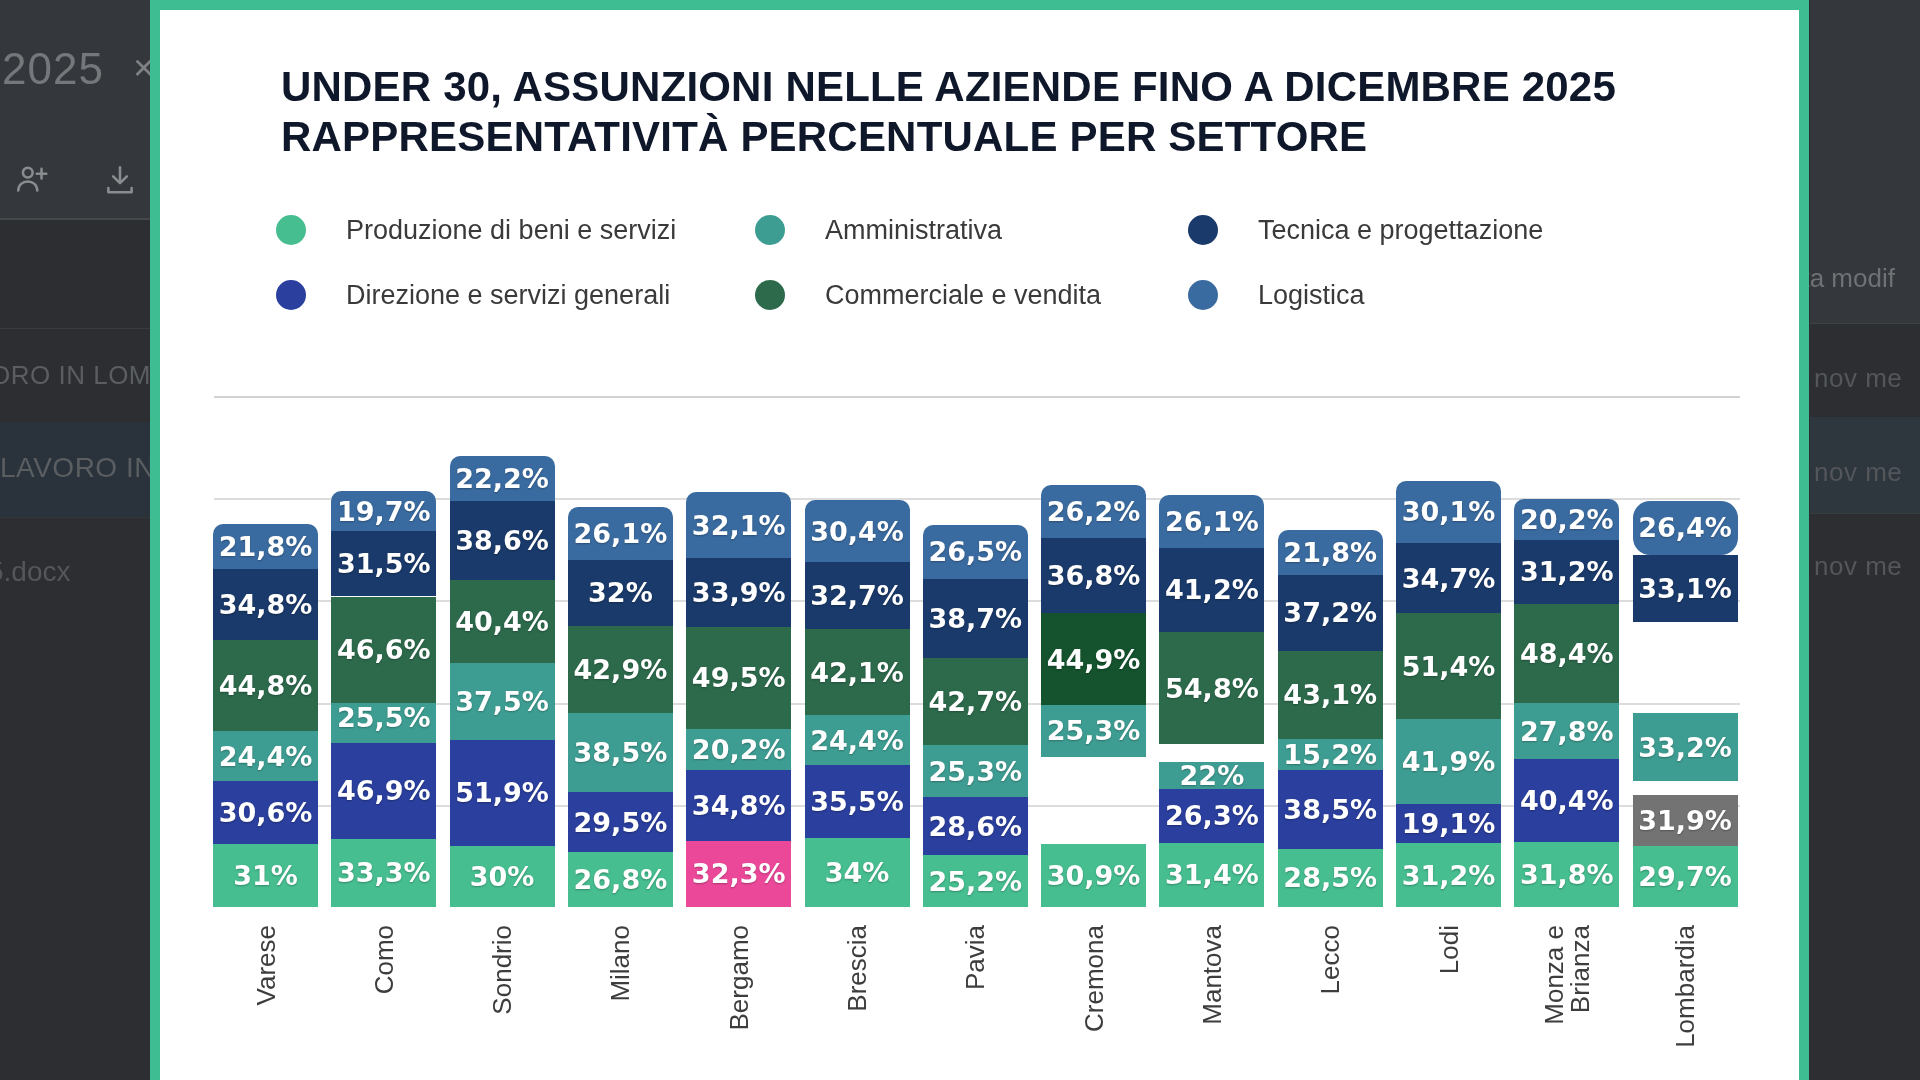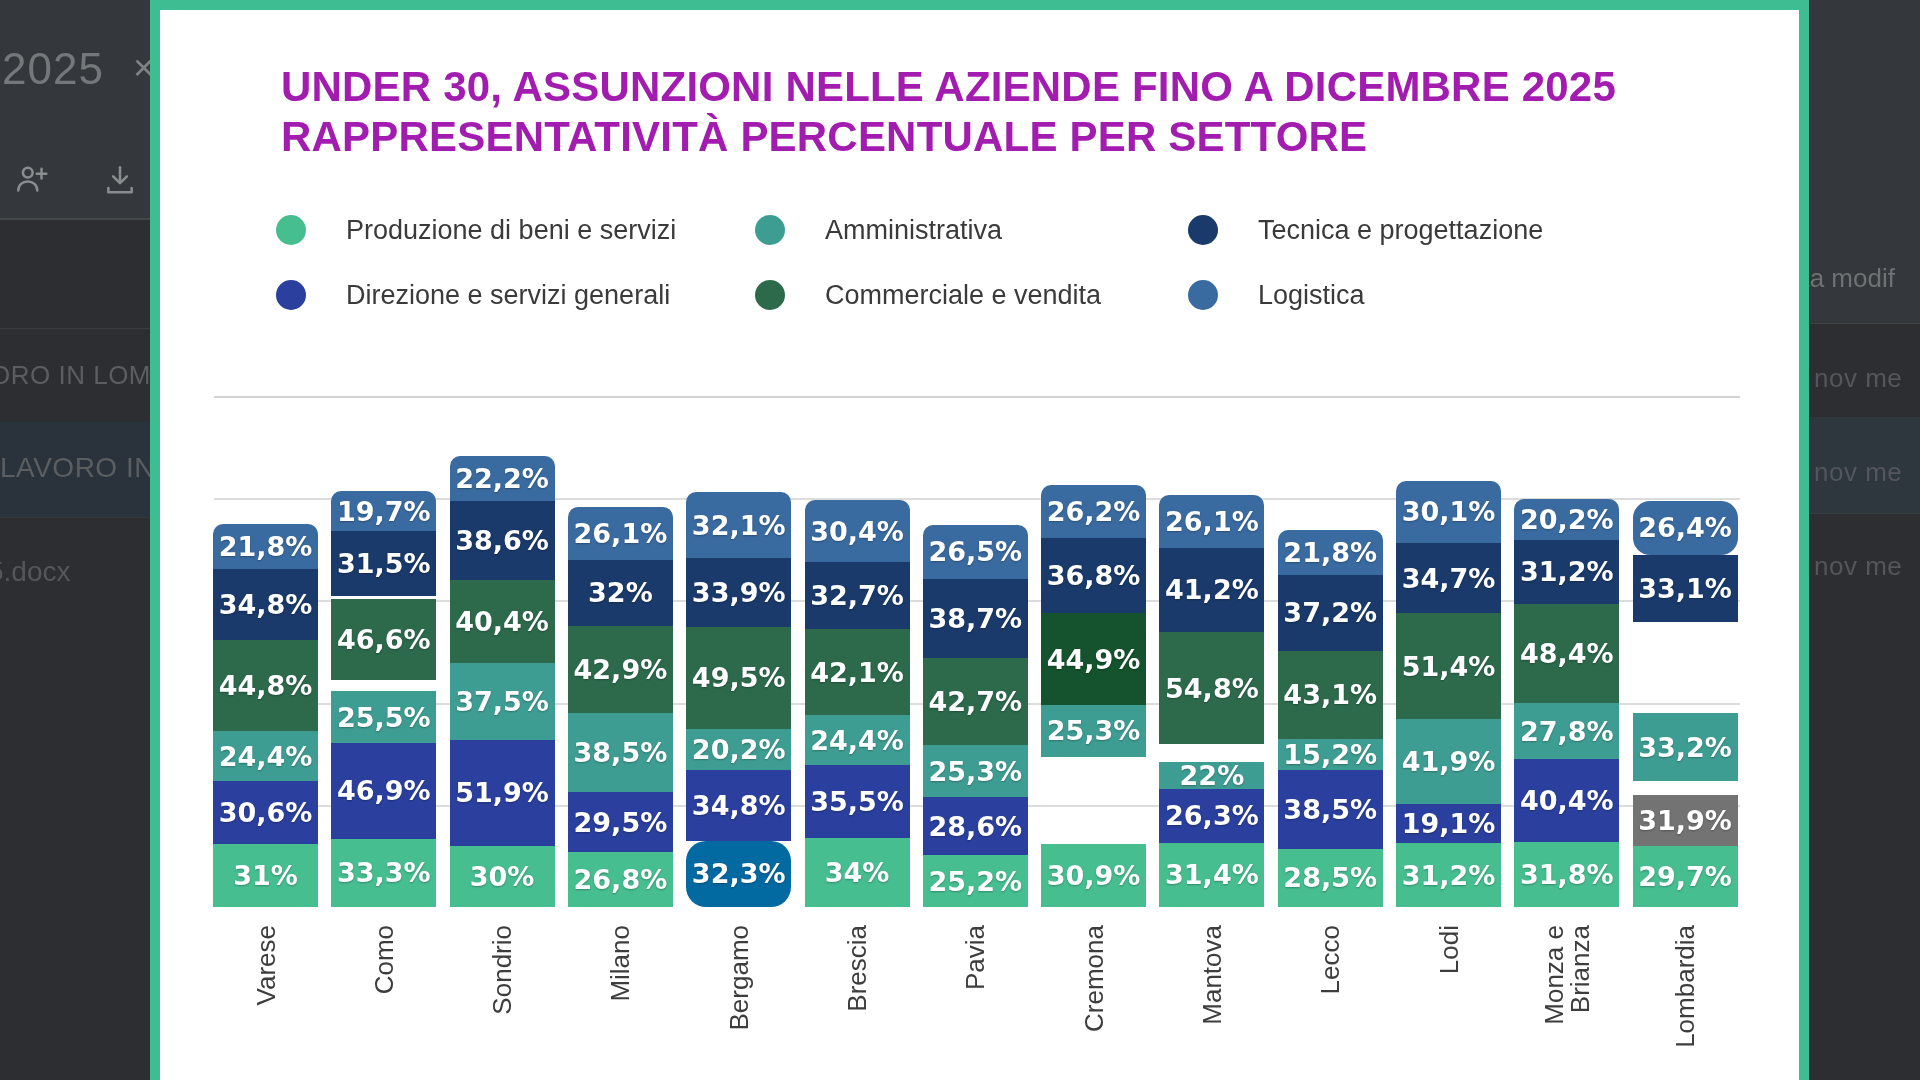--- a/index.html
+++ b/index.html
@@ -18,21 +18,21 @@
   .divider.faint{height:1px;background:#3a3d40;}
   .row-hl-left{left:0;top:422px;width:150px;height:95px;background:#2a333c;}
   .row-hl-right{left:1810px;top:417px;width:110px;height:96px;background:#2e363e;}
   .bg-row-text{font-size:26px;color:#5b5e61;letter-spacing:0.5px;}
   .bg-row-text.dim{color:#53565a;}
   
   #modal{position:absolute;z-index:5;left:150px;top:0;width:1639px;height:1070px;
          background:#ffffff;border:10px solid #3ebd92;border-bottom:none;}
   #modal-inner{position:relative;width:100%;height:100%;}
   .title{position:absolute;left:121px;top:52px;font-size:42px;line-height:50px;font-weight:bold;
-         color:#a21caf;letter-spacing:0.2px;white-space:nowrap;}
+         color:#0f172a;letter-spacing:0.2px;white-space:nowrap;}
   
   .legend-item{position:absolute;display:flex;align-items:center;height:32px;}
   .legend-dot{width:30px;height:30px;border-radius:50%;margin-right:40px;flex:none;}
   .legend-label{font-size:27px;color:#3a3a3a;white-space:nowrap;}
   
   #plot{position:absolute;left:0;top:0;width:100%;height:100%;}
   .gridline{position:absolute;left:54px;width:1526px;height:2px;background:#dcdcdc;}
   .gridline.top{background:#d2d2d2;}
   .bar{position:absolute;width:105px;border-radius:10px 10px 0 0;overflow:hidden;}
   .seg{position:absolute;left:0;width:100%;display:flex;align-items:center;justify-content:center;}
@@ -153,21 +153,21 @@
           <div class="bar" style="left: 171.3px; top: 481.046px; height: 415.954px;">
             <div class="seg" style="bottom: 0px; height: 68.0652px; background: rgb(70, 190, 144);">
               <span class="seg-label">33,3%</span>
             </div>
             <div class="seg" style="bottom: 68.0652px; height: 95.8636px; background: rgb(43, 63, 158);">
               <span class="seg-label">46,9%</span>
             </div>
             <div class="seg" style="bottom: 163.929px; height: 52.122px; background: rgb(62, 157, 146);">
               <span class="seg-label">25,5%</span>
             </div>
-            <div class="seg" style="bottom: 227px; height: 81px; background: rgb(45, 106, 76);">
+            <div class="seg" style="bottom: 204px; height: 106px; background: rgb(45, 106, 76);">
               <span class="seg-label">46,6%</span>
             </div>
             <div class="seg" style="bottom: 311.301px; height: 64.386px; background: rgb(26, 58, 107);">
               <span class="seg-label">31,5%</span>
             </div>
             <div class="seg" style="bottom: 375.687px; height: 40.2668px; background: rgb(58, 107, 160);">
               <span class="seg-label">19,7%</span>
             </div>
           </div>
           <div class="xlabel-slot" style="left: 171.3px;">
@@ -213,21 +213,21 @@
               <span class="seg-label">32%</span>
             </div>
             <div class="seg" style="bottom: 346.867px; height: 53.3484px; background: rgb(58, 107, 160);">
               <span class="seg-label">26,1%</span>
             </div>
           </div>
           <div class="xlabel-slot" style="left: 407.9px;">
             <div class="xlabel" style="margin-left: -15px;">Milano</div>
           </div>
           <div class="bar" style="left: 526.2px; top: 482.477px; height: 414.523px;">
-            <div class="seg" style="bottom: 0px; height: 66.0212px; background: #0369a1; border-radius: 20px;">
+            <div class="seg" style="bottom: 0px; height: 66.0212px; background: #ec4899;">
               <span class="seg-label">32,3%</span>
             </div>
             <div class="seg" style="bottom: 66.0212px; height: 71.1312px; background: rgb(43, 63, 158);">
               <span class="seg-label">34,8%</span>
             </div>
             <div class="seg" style="bottom: 137.152px; height: 41.2888px; background: rgb(62, 157, 146);">
               <span class="seg-label">20,2%</span>
             </div>
             <div class="seg" style="bottom: 178.441px; height: 101.178px; background: rgb(45, 106, 76);">
               <span class="seg-label">49,5%</span>

